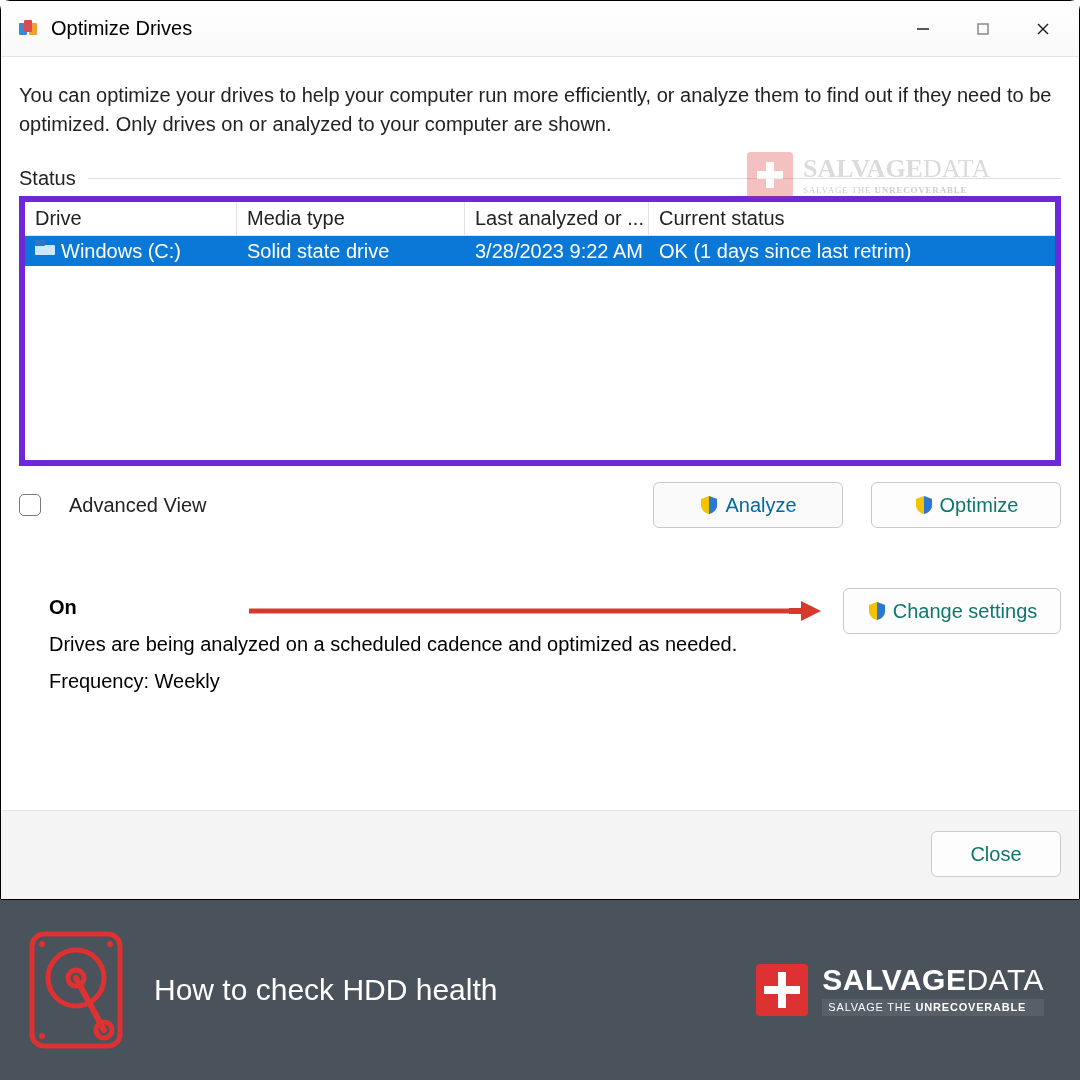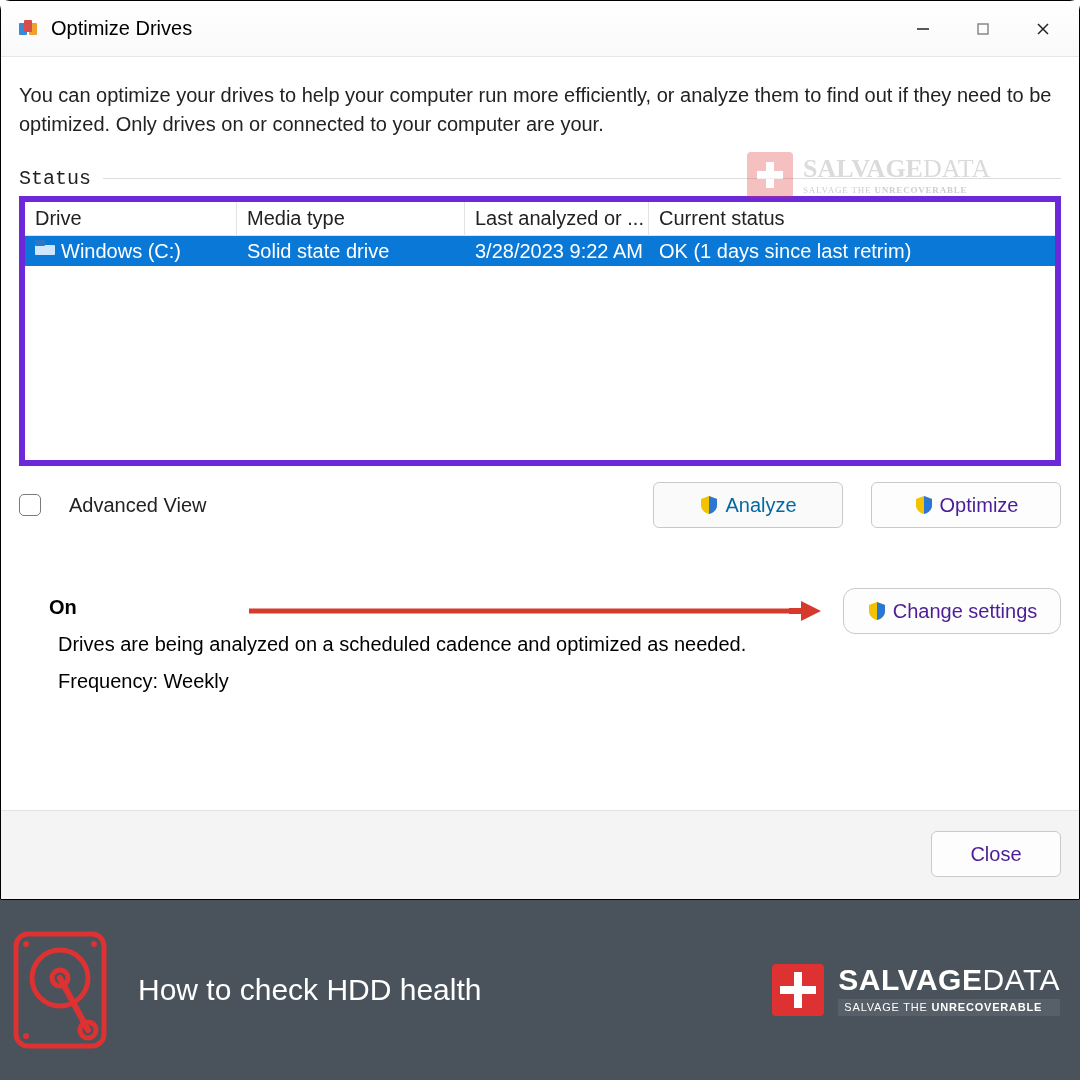--- a/index.html
+++ b/index.html
@@ -58,21 +58,20 @@
   .section-header {
     display: flex;
     align-items: center;
     gap: 12px;
     margin-bottom: 6px;
   }
   .section-header .sec-label {
     font-size: 20px;
     color: #222;
     white-space: nowrap;
-    font-family: Liberation Mono, monospace;
   }
   .hr {
     flex: 1;
     border-top: 1px solid #ddd;
     height: 0;
   }
   .listbox {
     border: 6px solid #6d28d9;
     height: 270px;
     background: #fff;
@@ -133,21 +132,21 @@
     flex: 0 0 auto;
   }
   .spacer { flex:1; }
   .btn {
     height: 46px;
     padding: 0 22px;
     border: 1px solid #c9c9c9;
     border-radius: 6px;
     background: #fdfdfd;
     font-size: 20px;
-    color: #4c1d95;
+    color: #0f766e;
     display: inline-flex;
     align-items: center;
     gap: 6px;
     min-width: 190px;
     justify-content: center;
   }
   .btn.disabled {
     color: #0369a1;
     background:#fafafa;
   }
@@ -162,28 +161,27 @@
     padding: 14px 6px 0 30px;
     position: relative;
   }
   .sched-on {
     font-size: 20px;
     font-weight: 700;
   }
   .sched-desc, .sched-freq {
     font-size: 20px;
     margin-top: 14px;
-    margin-left: 9px;
   }
   .sched-btn-wrap {
     position: absolute;
     right: 0;
     top: 6px;
   }
-  .btn.change { min-width: 218px; padding: 0 16px; border-radius: 12px; }
+  .btn.change { min-width: 218px; padding: 0 16px; }
   .arrow {
     position: absolute;
     left: 230px;
     top: 26px;
     width: 560px;
     height: 6px;
   }
   .footer-bar {
     border-top: 1px solid #e3e3e3;
     background: #f4f4f4;
@@ -198,21 +196,21 @@
     width: 320px;
     opacity: 0.5;
     pointer-events:none;
   }
   .banner {
     width: 1080px;
     height: 180px;
     background: #4a535c;
     display: flex;
     align-items: center;
-    padding: 0 10px;
+    padding: 0 26px;
     gap: 28px;
     color: #fff;
   }
   .hdd-icon { width: 100px; height: 120px; }
   .banner-title {
     font-size: 30px;
     font-weight: 400;
     flex: 1;
   }
   .logo-block {
@@ -281,21 +279,21 @@
     <div class="watermark">
       <svg viewBox="0 0 320 60">
         <rect x="0" y="5" width="46" height="46" rx="4" fill="#de3131" opacity="0.6"></rect>
         <line x1="10" y1="28" x2="36" y2="28" stroke="#fff" stroke-width="8"></line>
         <line x1="23" y1="15" x2="23" y2="41" stroke="#fff" stroke-width="8"></line>
         <text x="56" y="30" font-family="Segoe UI" font-size="26" fill="#7a7a7a" opacity="0.55"><tspan font-weight="700">SALVAGE</tspan><tspan>DATA</tspan></text>
         <text x="56" y="46" font-family="Segoe UI" font-size="9" fill="#9a9a9a" letter-spacing="0.8">SALVAGE THE <tspan font-weight="700">UNRECOVERABLE</tspan></text>
       </svg>
     </div>
 
-    <div class="description">You can optimize your drives to help your computer run more efficiently, or analyze them to find out if they need to be optimized. Only drives on or connected to your computer are your.</div>
+    <div class="description">You can optimize your drives to help your computer run more efficiently, or analyze them to find out if they need to be optimized. Only drives on or analyzed to your computer are shown.</div>
 
     <div class="section-header">
       <span class="sec-label">Status</span>
       <div class="hr"></div>
     </div>
 
     <div class="listbox">
       <div class="listhead">
         <div class="hcell">Drive</div>
         <div class="hcell">Media type</div>

